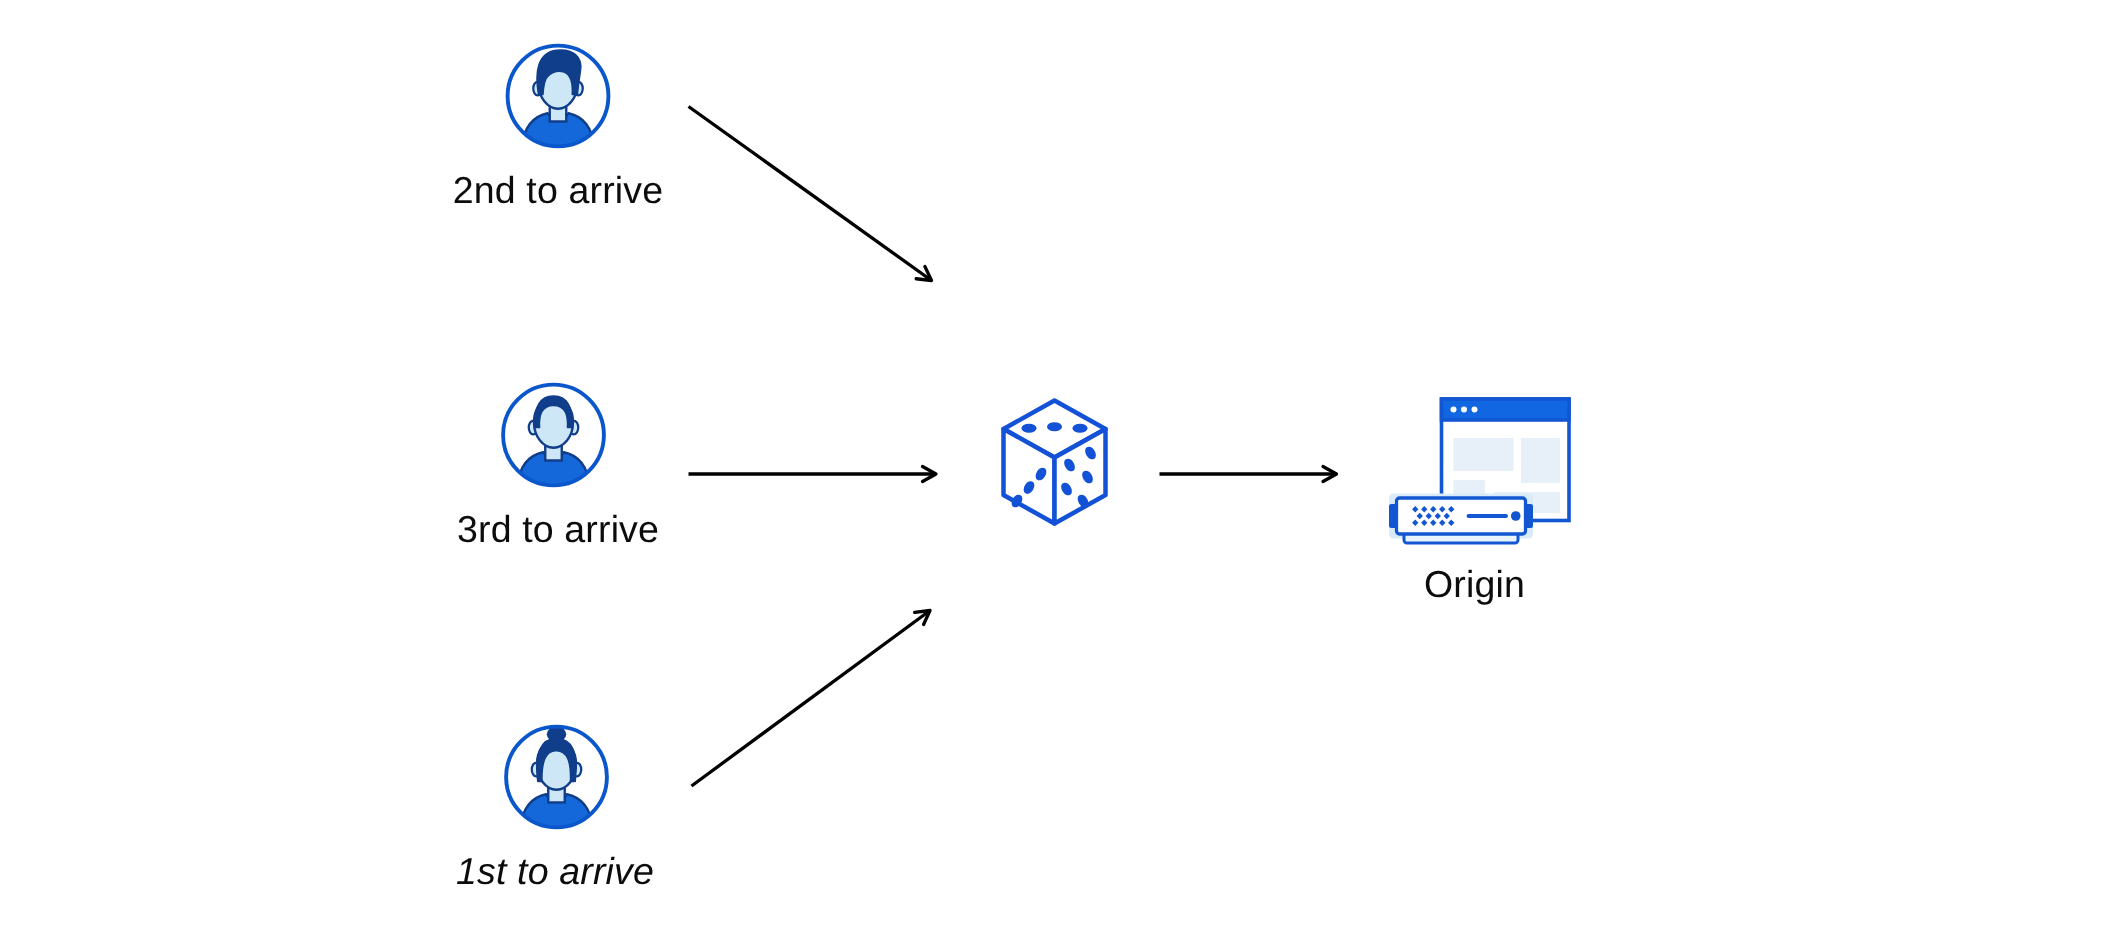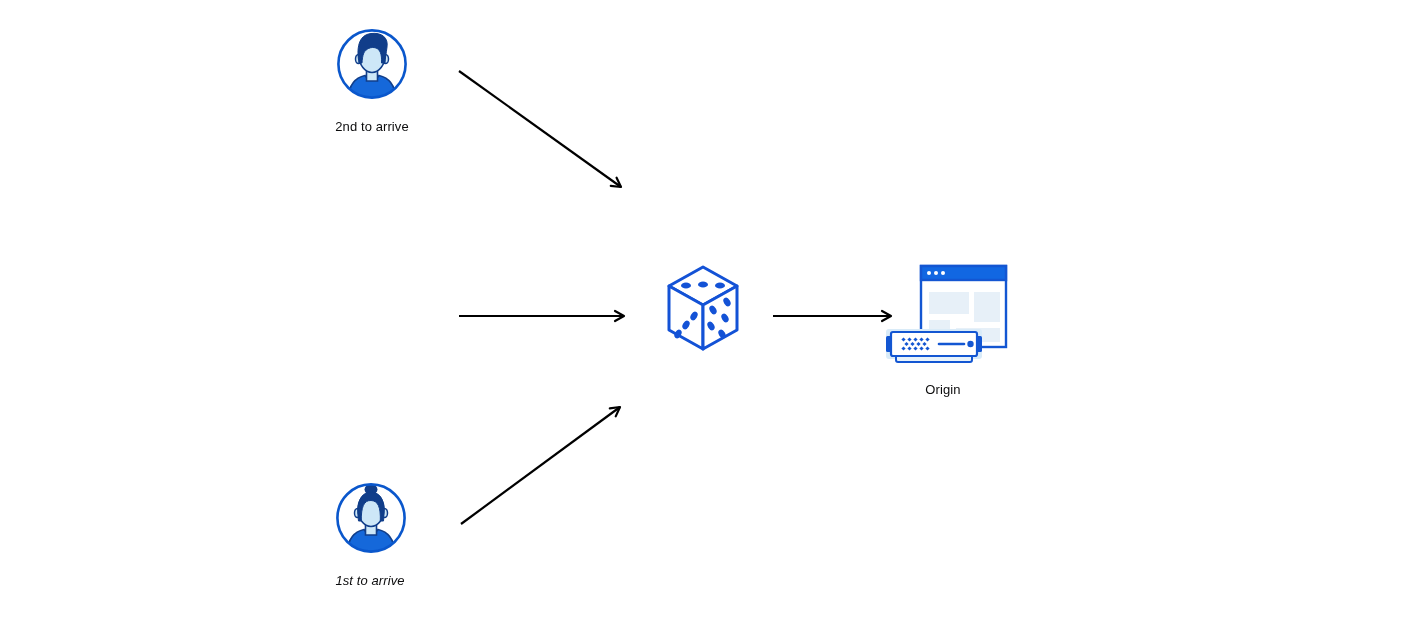--- a/index.html
+++ b/index.html
@@ -19,21 +19,21 @@
     left: 0; top: 0;
     width: 1405px; height: 633px;
     pointer-events: none;
   }
 
   .node { position: absolute; }
 
   .node-label {
     position: absolute;
     text-align: center;
-    font-size: 13px;
+    font-size: 25px;
     line-height: 22px;
     color: #0c0c0d;
     letter-spacing: 0.1px;
     white-space: nowrap;
   }
 
   .avatar-svg { display: block; }
 </style>
 </head>
 <body>
@@ -66,20 +66,40 @@
         <ellipse cx="24.5" cy="33" rx="3" ry="4.6" fill="#cde7f7" stroke="#113e8a" stroke-width="1.5"></ellipse>
         <ellipse cx="51.5" cy="33" rx="3" ry="4.6" fill="#cde7f7" stroke="#113e8a" stroke-width="1.5"></ellipse>
         <path d="M38,13.5 C46.5,13.5 51,21 51,29.5 C51,39 45,46.5 38,46.5 C31,46.5 25,39 25,29.5 C25,21 29.5,13.5 38,13.5 Z" fill="#cde7f7" stroke="#113e8a" stroke-width="1.6"></path>
         <path d="M25,37 C22.5,23 24,9 37,7.5 C48,6.2 54.5,12 53,21 C52.3,27 51.2,32 51,37 L47.5,37 C48,28 46,23.5 42,22 C37,20.3 31.8,23 29.8,27 C28.6,30 28.2,33.5 28,37 Z" fill="#113e8a" stroke="#113e8a" stroke-width="1" stroke-linejoin="round"></path>
       </g>
       <circle cx="38" cy="38" r="33.6" fill="none" stroke="#0a57cc" stroke-width="2.6"></circle>
     </svg>
     <div class="node-label" style="left:-42px; top:90px; width:160px;">2nd to arrive</div>
   </div>
 
+  <div class="node" style="left:331px; top:252px;">
+    <svg class="avatar-svg" width="76" height="76" viewBox="0 0 76 76">
+      <defs>
+          <clipPath id="clipB">
+            <circle cx="38" cy="38" r="33.6"></circle>
+          </clipPath>
+        </defs>
+      <circle cx="38" cy="38" r="33.6" fill="#ffffff"></circle>
+      <g clip-path="url(#clipB)">
+        <path d="M14,76 C14,58 22,51.5 31,49.5 C33,52.5 35.5,54 38,54 C40.5,54 43,52.5 45,49.5 C54,51.5 62,58 62,76 Z" fill="#1568da" stroke="#113e8a" stroke-width="1.6"></path>
+        <path d="M32.5,41 L32.5,55 L43.5,55 L43.5,41 Z" fill="#cde7f7" stroke="#113e8a" stroke-width="1.6"></path>
+        <ellipse cx="24.5" cy="33" rx="3" ry="4.6" fill="#cde7f7" stroke="#113e8a" stroke-width="1.5"></ellipse>
+        <ellipse cx="51.5" cy="33" rx="3" ry="4.6" fill="#cde7f7" stroke="#113e8a" stroke-width="1.5"></ellipse>
+        <path d="M38,13.5 C46.5,13.5 51,21 51,29.5 C51,39 45,46.5 38,46.5 C31,46.5 25,39 25,29.5 C25,21 29.5,13.5 38,13.5 Z" fill="#cde7f7" stroke="#113e8a" stroke-width="1.6"></path>
+        <path d="M26,33 C24.8,19 29,12 38,12 C47,12 51.2,19 50,33 L47.3,33 C47.8,24 45.5,18.3 38,18.3 C30.5,18.3 28.2,24 28.7,33 Z" fill="#113e8a" stroke="#113e8a" stroke-width="1" stroke-linejoin="round"></path>
+      </g>
+      <circle cx="38" cy="38" r="33.6" fill="none" stroke="#0a57cc" stroke-width="2.6"></circle>
+    </svg>
+    <div class="node-label" style="left:-39px; top:90px; width:160px;">3rd to arrive</div>
+  </div>
 
   <div class="node" style="left:333px; top:480px;">
     <svg class="avatar-svg" width="76" height="76" viewBox="0 0 76 76">
       <defs>
           <clipPath id="clipC">
             <circle cx="38" cy="38" r="33.6"></circle>
           </clipPath>
         </defs>
       <circle cx="38" cy="38" r="33.6" fill="#ffffff"></circle>
       <g clip-path="url(#clipC)">
@@ -112,21 +132,21 @@
         <ellipse cx="12" cy="70" rx="3.1" ry="4.6" transform="rotate(32 12 70)"></ellipse>
         <ellipse cx="61" cy="38" rx="3.1" ry="4.6" transform="rotate(-32 61 38)"></ellipse>
         <ellipse cx="47" cy="46" rx="3.1" ry="4.6" transform="rotate(-32 47 46)"></ellipse>
         <ellipse cx="59" cy="54" rx="3.1" ry="4.6" transform="rotate(-32 59 54)"></ellipse>
         <ellipse cx="45" cy="62" rx="3.1" ry="4.6" transform="rotate(-32 45 62)"></ellipse>
         <ellipse cx="56" cy="70" rx="3.1" ry="4.6" transform="rotate(-32 56 70)"></ellipse>
       </g>
     </svg>
   </div>
 
-  <div class="node" style="left:876px; top:258px;">
+  <div class="node" style="left:916px; top:258px;">
     <svg width="135" height="110" viewBox="0 0 135 110">
 
       <rect x="45" y="8" width="85" height="81" fill="#ffffff" stroke="#1356d2" stroke-width="2.4"></rect>
       <rect x="45" y="8" width="85" height="14" fill="#1167e2" stroke="#1356d2" stroke-width="2.4"></rect>
       <circle cx="53" cy="15" r="2" fill="#ffffff"></circle>
       <circle cx="60" cy="15" r="2" fill="#ffffff"></circle>
       <circle cx="67" cy="15" r="2" fill="#ffffff"></circle>
       <g fill="#e7f0f8">
         <rect x="53" y="34" width="40" height="22"></rect>
         <rect x="98" y="34" width="26" height="30"></rect>

